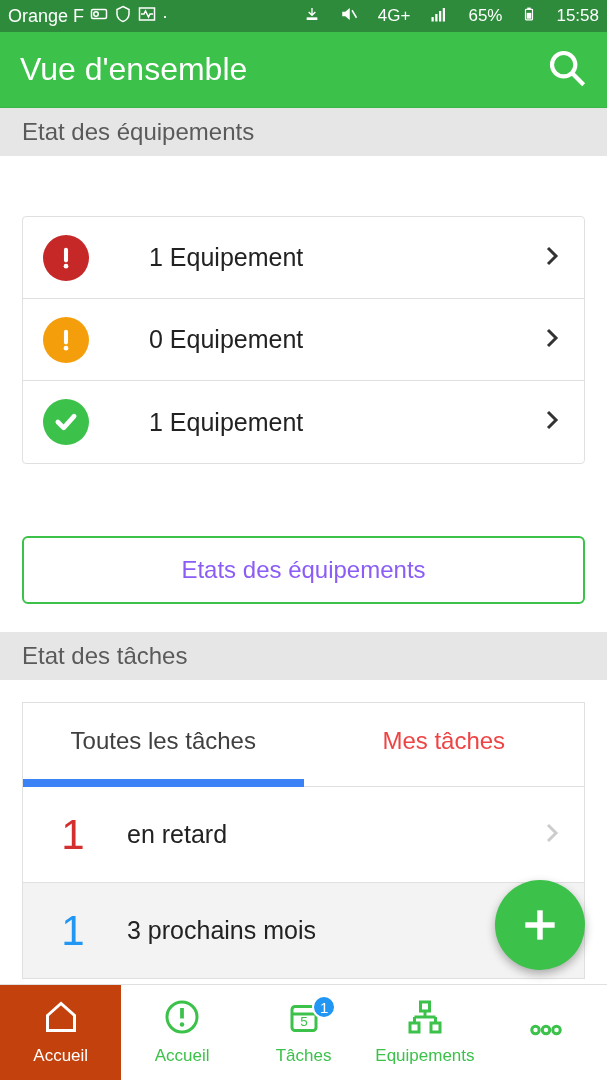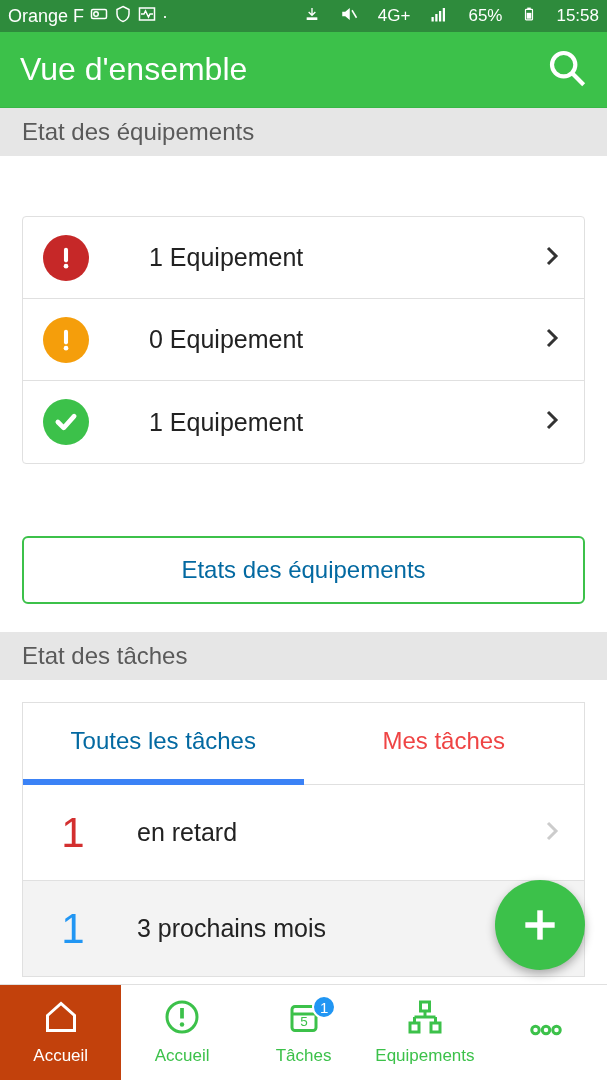--- a/index.html
+++ b/index.html
@@ -44,44 +44,44 @@
     .status-red { background: #c62828; }
     .status-orange { background: #f59e0b; }
     .status-green { background: #3cc14a; }
     .equip-label { flex: 1; font-size: 25px; color: #222; margin-left: 60px; }
     .chevron svg { width: 24px; height: 24px; }
 
     
     .outline-btn-wrap { padding: 0 22px 28px 22px; }
     .outline-btn {
       width: 100%; border: 2px solid #3cc14a; border-radius: 6px; background: #fff;
-      color: #0369a1; font-size: 24px; padding: 18px 0; text-align: center;
+      color: #8b5cf6; font-size: 24px; padding: 18px 0; text-align: center;
     }
 
     
     .tabs-wrap { padding: 22px 22px 0 22px; }
     .tabs {
       display: flex; background: #fff; border: 1px solid #e0e0e0; border-bottom: none;
     }
     .tab {
       flex: 1; text-align: center; padding: 24px 0; font-size: 24px; color: #ef4444;
       border-bottom: 1px solid #e0e0e0;
     }
-    .tab.active { color: #0369a1; border-bottom: 6px solid #3b82f6; }
+    .tab.active { color: #404040; border-bottom: 8px solid #3b82f6; }
 
     
     .task-row {
       display: flex; align-items: center; height: 96px; padding: 0 20px;
       border: 1px solid #e0e0e0; border-top: none;
     }
     .task-row.alt { background: #f3f3f3; }
     .task-count { width: 60px; text-align: center; font-size: 42px; font-weight: 400; }
     .count-red { color: #d32f2f; }
     .count-blue { color: #2196f3; }
-    .task-label { flex: 1; font-size: 25px; color: #222; margin-left: 34px; }
+    .task-label { flex: 1; font-size: 25px; color: #222; margin-left: 24px; }
     .chevron-grey svg { width: 24px; height: 24px; }
     .chevron-grey path { stroke: #ccc; }
 
     
     .fab {
       position: absolute; right: 22px; bottom: 110px; width: 90px; height: 90px;
       border-radius: 50%; background: #3cc14a; display: flex; align-items: center;
       justify-content: center; box-shadow: 0 4px 10px rgba(0,0,0,0.3);
     }
     .fab svg { width: 44px; height: 44px; }

